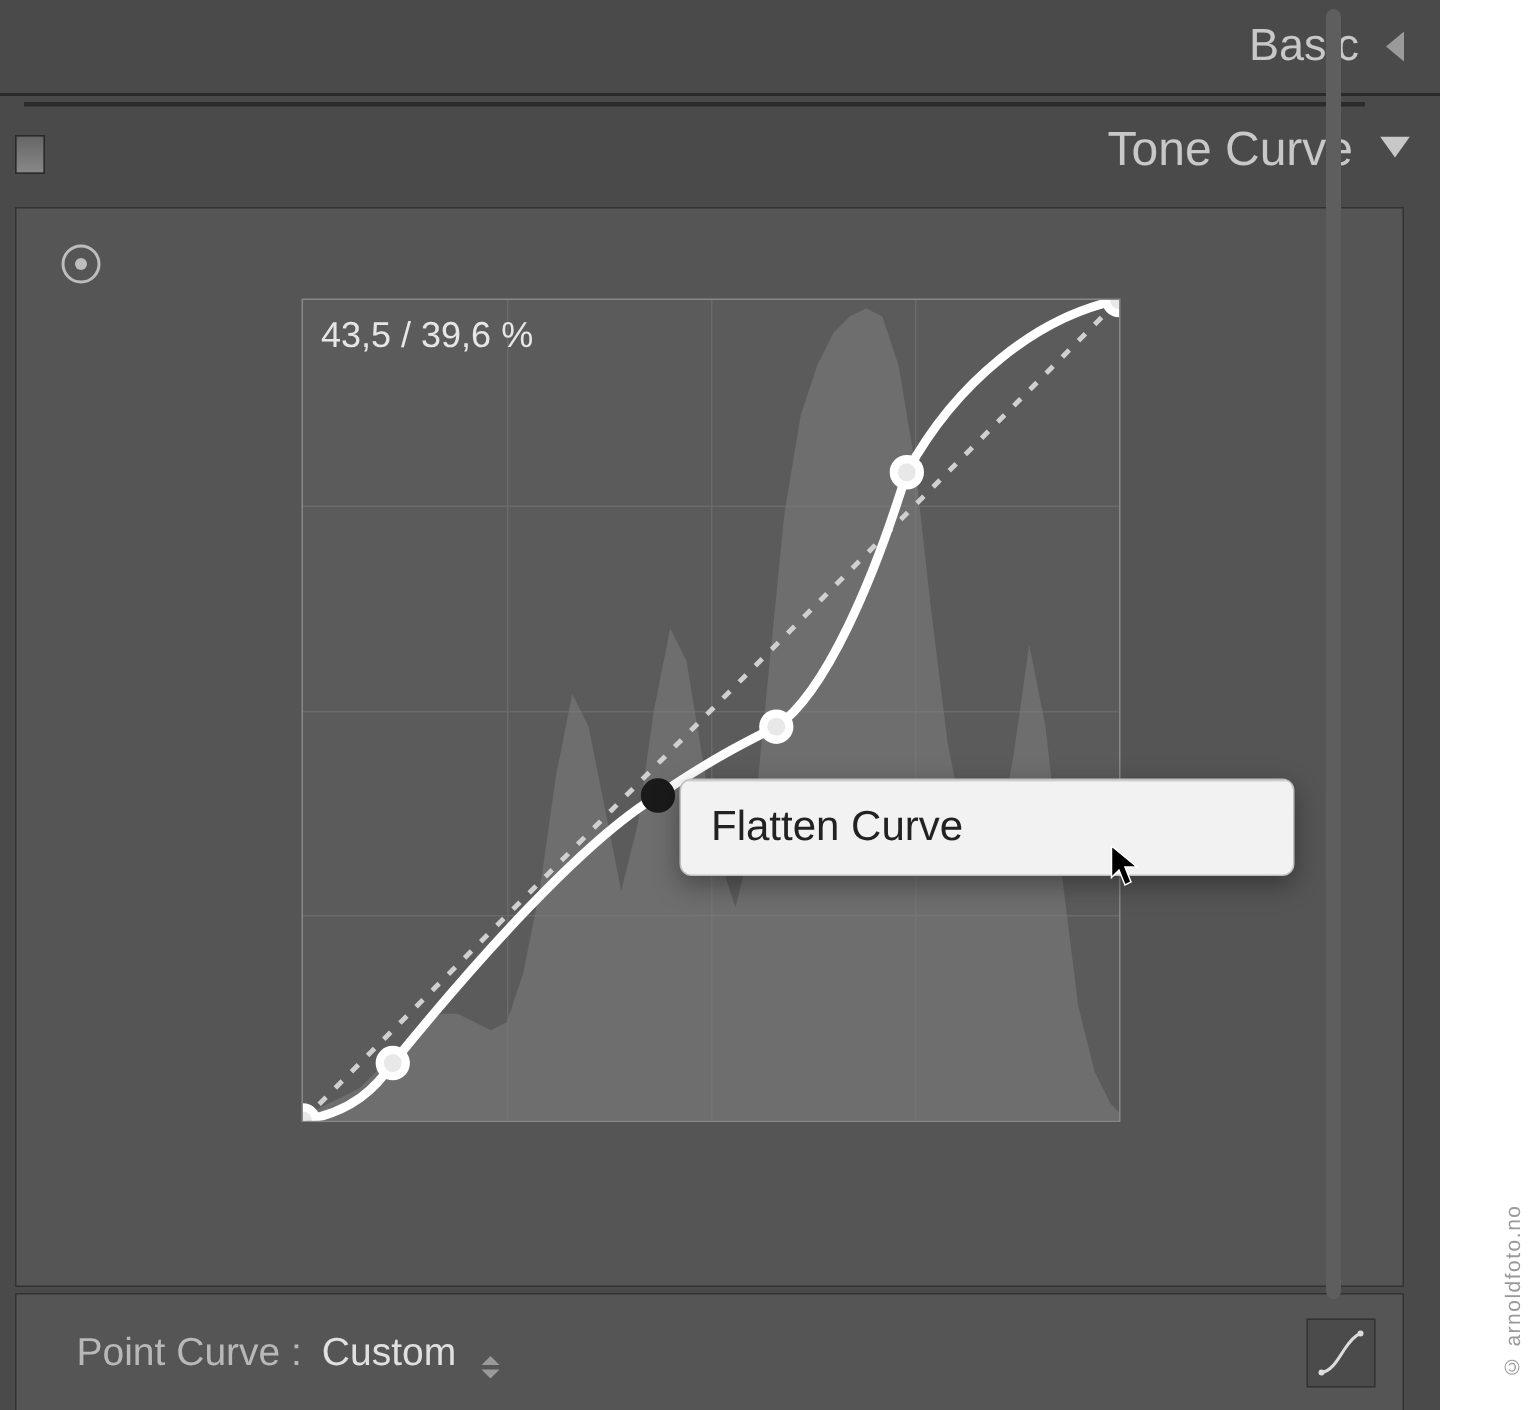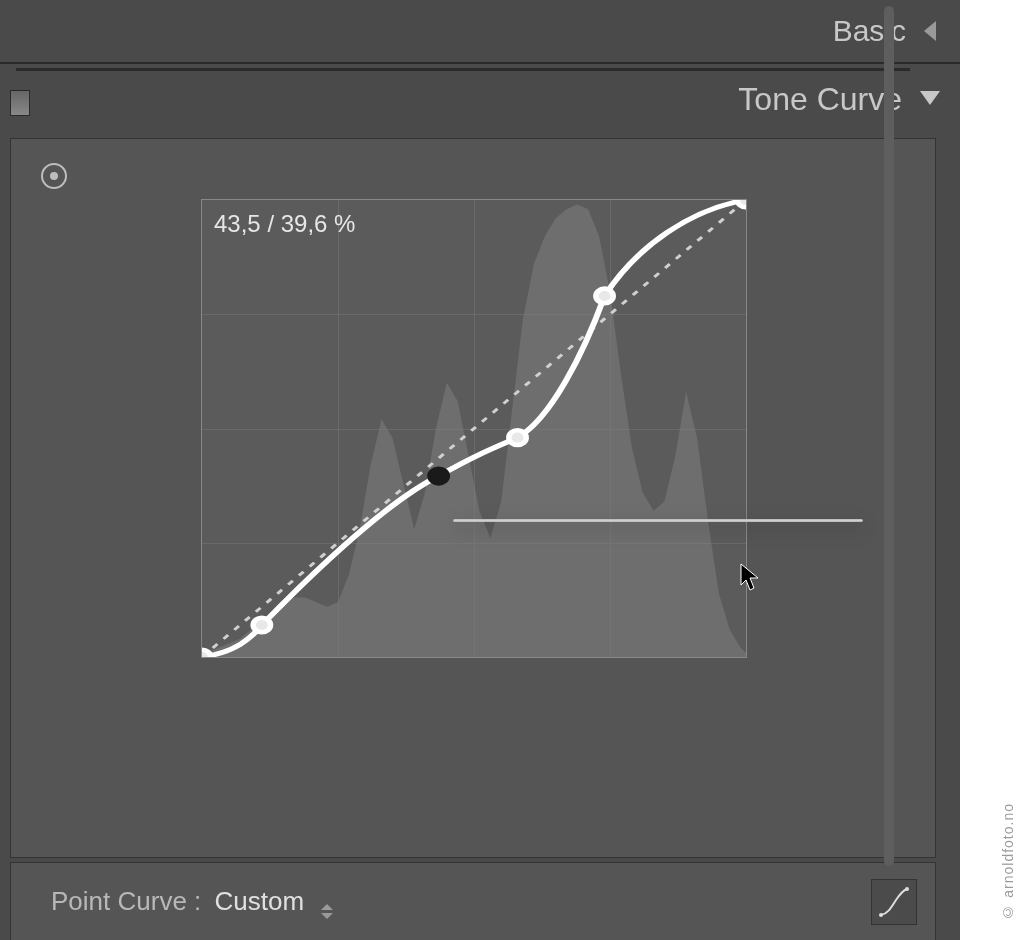--- a/index.html
+++ b/index.html
@@ -84,21 +84,21 @@
     width: 926px;
     height: 720px;
     background: #555555;
     border: 1px solid #333;
   }
   .curve-graph {
     position: absolute;
     left: 190px;
     top: 60px;
     width: 546px;
-    height: 459px;
+    height: 549px;
     background: #5b5b5b;
     border: 1px solid #888;
   }
   .target-icon {
     position: absolute;
     left: 30px;
     top: 24px;
     width: 26px;
     height: 26px;
     border: 2px solid #bdbdbd;
@@ -291,20 +291,21 @@
     </span>
   </div>
 
   <div class="scrollbar"></div>
 </div>
 
 <div class="white-strip"></div>
 
 <div class="context-menu">
   <div class="sep"></div>
+  <div class="item">Flatten Curve</div>
 </div>
 
 <div class="cursor">
   <svg width="22" height="30" viewBox="0 0 22 30">
     <path d="M1,1 L1,22 L6,17 L10,27 L14,25 L10,15 L18,15 Z" fill="#000" stroke="#fff" stroke-width="1"></path>
   </svg>
 </div>
 
 <div class="watermark">© arnoldfoto.no</div>
 

